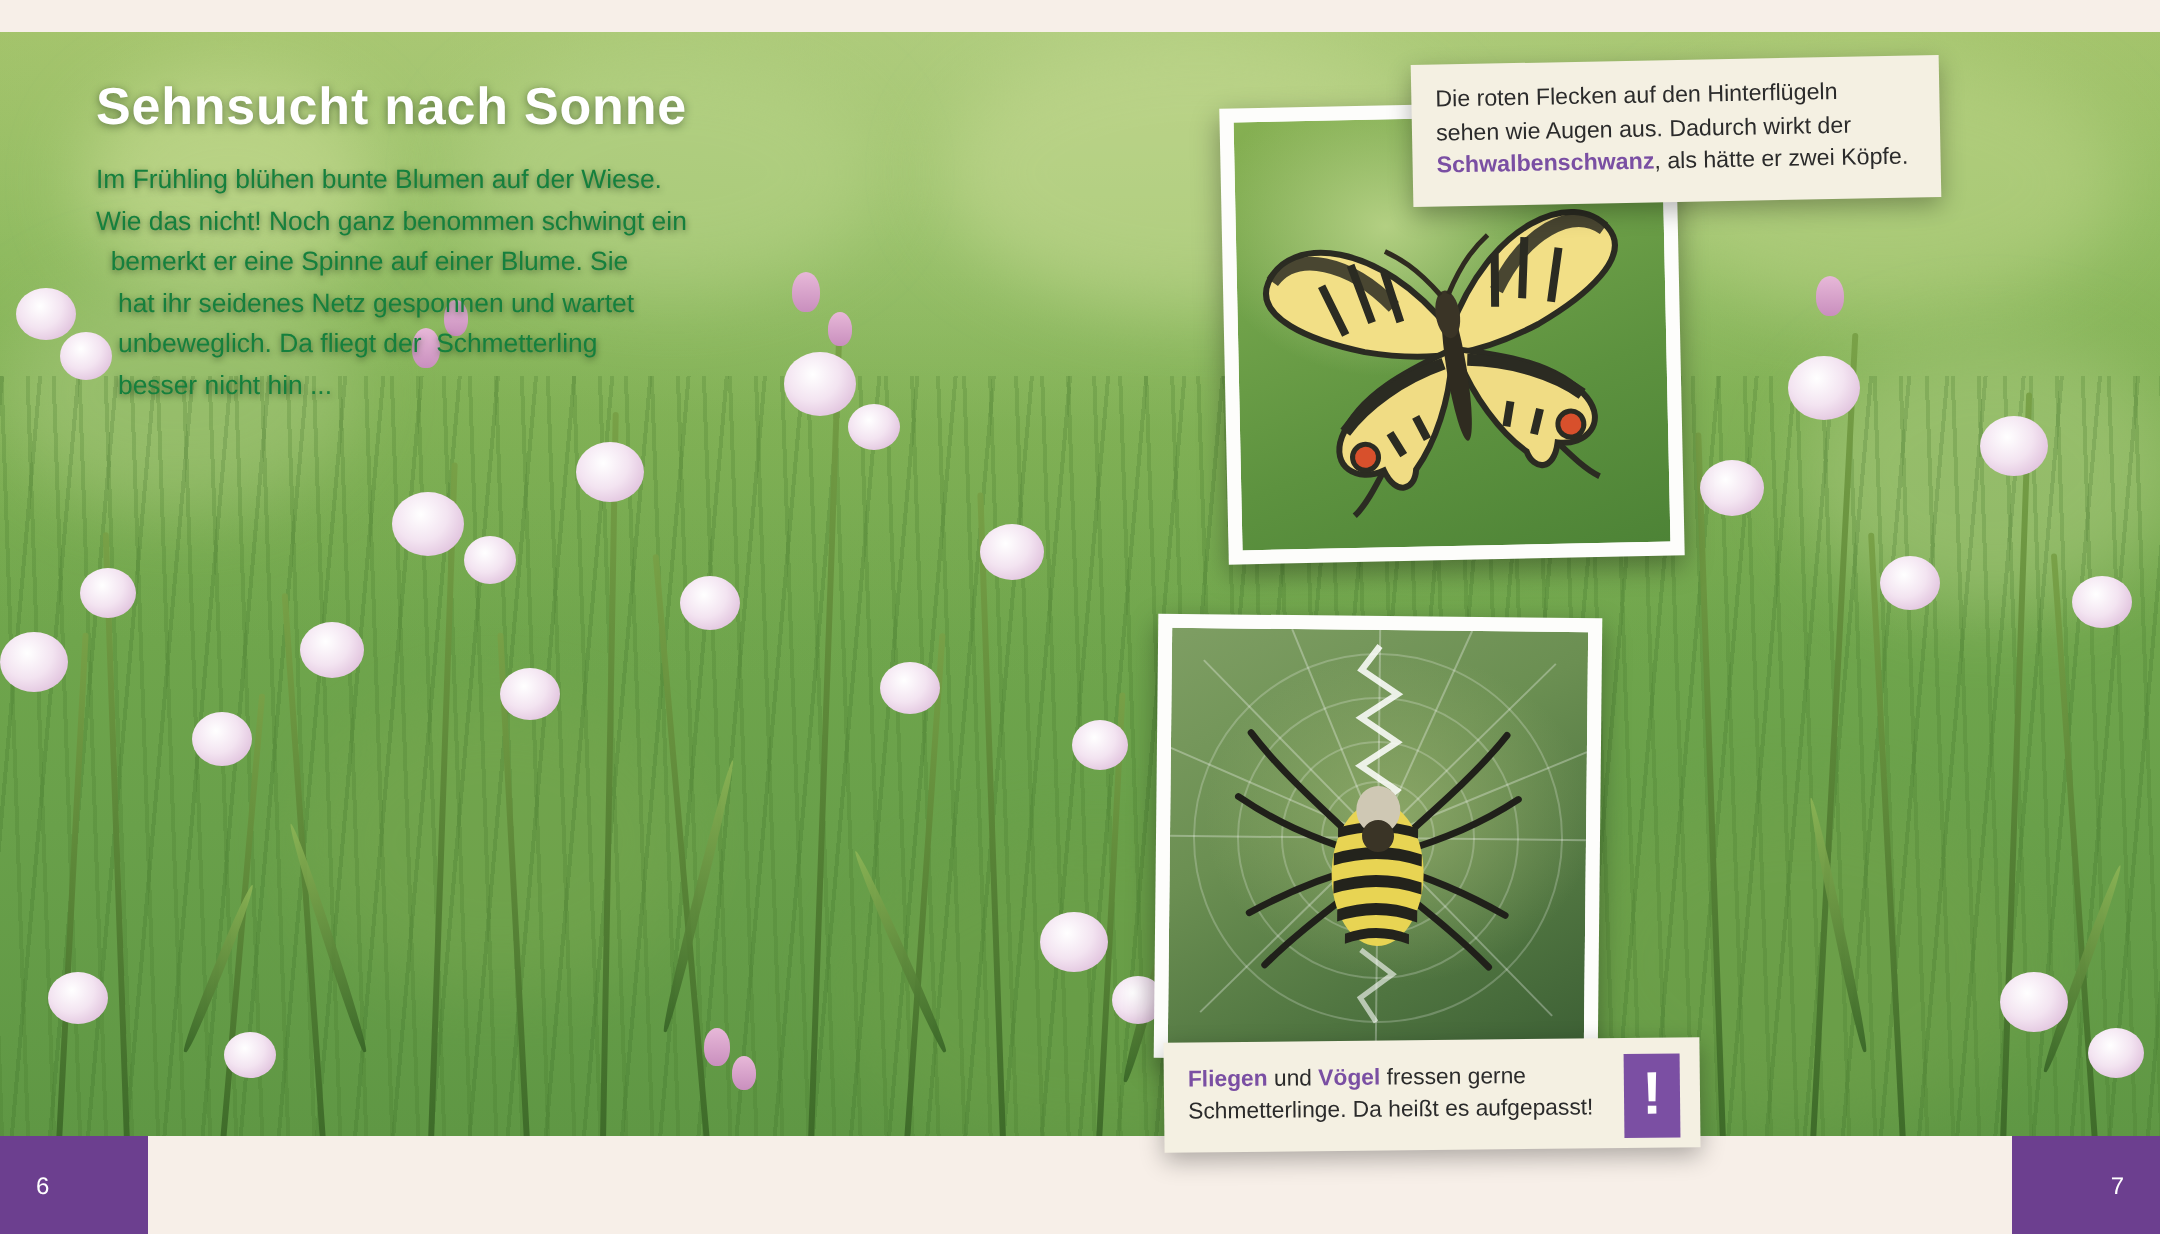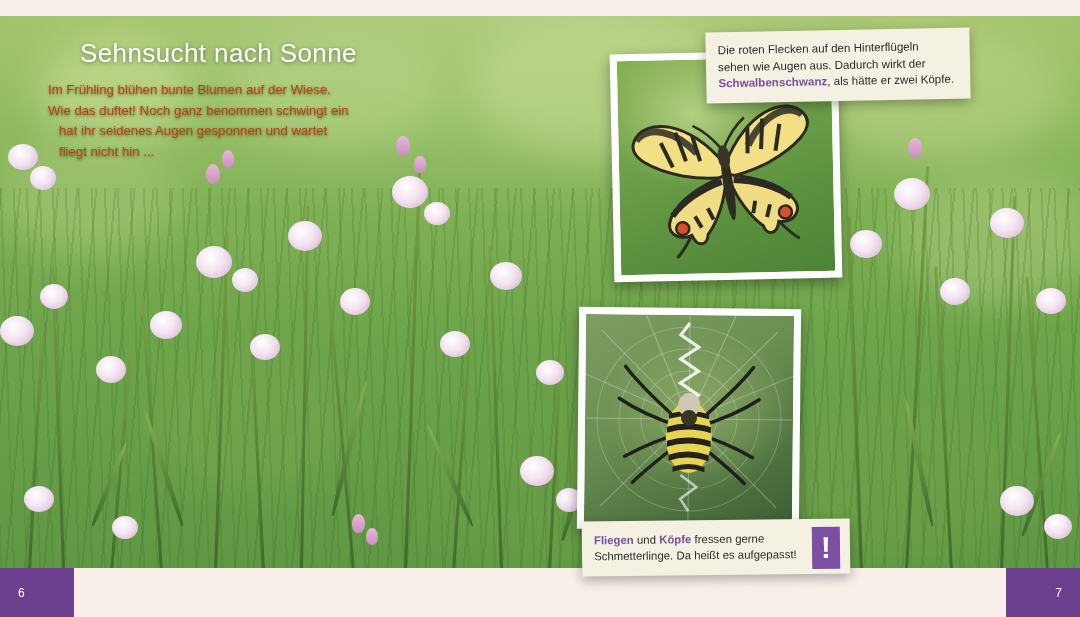--- a/index.html
+++ b/index.html
@@ -78,31 +78,30 @@
 
   
   .headline {
     position: absolute;
     left: 48px;
     top: 38px;
     font-size: 26px;
     color: #ffffff;
     letter-spacing: .4px;
     text-shadow: 0 1px 4px rgba(30,50,20,.55);
-    font-weight: 400;
-    margin-left: 32px;
+    font-weight: 700;
   }
   .bodytext {
     position: absolute;
     left: 48px;
     top: 80px;
     width: 330px;
     font-size: 13.2px;
     line-height: 20.5px;
-    color: #c2410c;
+    color: #15803d;
     text-shadow: 0 1px 3px rgba(30,50,20,.65);
   }
   .bodytext .l { display: block; white-space: pre; }
 
   
   .photo-frame {
     position: absolute;
     background: #fdfdfb;
     box-shadow: 0 5px 14px rgba(0,0,0,.35);
     padding: 7px;
@@ -268,23 +267,25 @@
     <div class="bud" style="left:414px; top:140px; width:12px; height:17px;"></div>
     <div class="bud" style="left:908px; top:122px; width:14px; height:20px;"></div>
     <div class="bud" style="left:352px; top:498px; width:13px; height:19px;"></div>
     <div class="bud" style="left:366px; top:512px; width:12px; height:17px;"></div>
   </div>
 
   <div class="headline">Sehnsucht nach Sonne</div>
 
   <div class="bodytext">
     <span class="l">Im Frühling blühen bunte Blumen auf der Wiese.</span>
-    <span class="l">Wie das duftet! Noch ganz benommen schwingt ein</span>
-    <span class="l">   hat ihr seidenes Augen gesponnen und wartet</span>
-    <span class="l">   fliegt nicht hin ...</span>
+    <span class="l">Wie das nicht! Noch ganz benommen schwingt ein</span>
+    <span class="l">  bemerkt er eine Spinne auf einer Blume. Sie</span>
+    <span class="l">   hat ihr seidenes Netz gesponnen und wartet</span>
+    <span class="l">   unbeweglich. Da fliegt der  Schmetterling</span>
+    <span class="l">   besser nicht hin ...</span>
   </div>
 
   <div class="photo-frame" id="photo-butterfly">
     <div class="photo-inner">
       <div class="bf-bg"></div>
       <svg width="214" height="214" viewBox="0 0 214 214" style="position:absolute;left:0;top:0;">
         <g transform="translate(107,112) rotate(-8)">
 
           <path d="M0,-6 C-28,-56 -72,-66 -86,-44 C-96,-28 -70,-12 -44,-2 C-26,4 -10,6 0,6 Z" fill="#f2df86" stroke="#2b2b22" stroke-width="3"></path>
           <path d="M-84,-44 C-70,-58 -44,-48 -26,-22" fill="none" stroke="#2b2b22" stroke-width="7" opacity=".85"></path>
@@ -368,21 +369,21 @@
     </div>
   </div>
 
   <div class="callout" id="callout-top">
     <span>Die roten Flecken auf den Hinterflügeln</span><br>
     <span>sehen wie Augen aus. Dadurch wirkt der</span><br>
     <span class="hl-purple">Schwalbenschwanz</span><span>, als hätte er zwei Köpfe.</span>
   </div>
 
   <div class="callout" id="callout-bottom">
-    <span class="hl-purple">Fliegen</span><span> und </span><span class="hl-purple">Köpfe</span><span> fressen gerne</span><br>
+    <span class="hl-purple">Fliegen</span><span> und </span><span class="hl-purple">Vögel</span><span> fressen gerne</span><br>
     <span>Schmetterlinge. Da heißt es aufgepasst!</span>
     <div class="excl-badge">!</div>
   </div>
 
   <div class="pagebar" id="pagebar-left">
     <span>6</span>
   </div>
   <div class="pagebar" id="pagebar-right">
     <span>7</span>
   </div>

